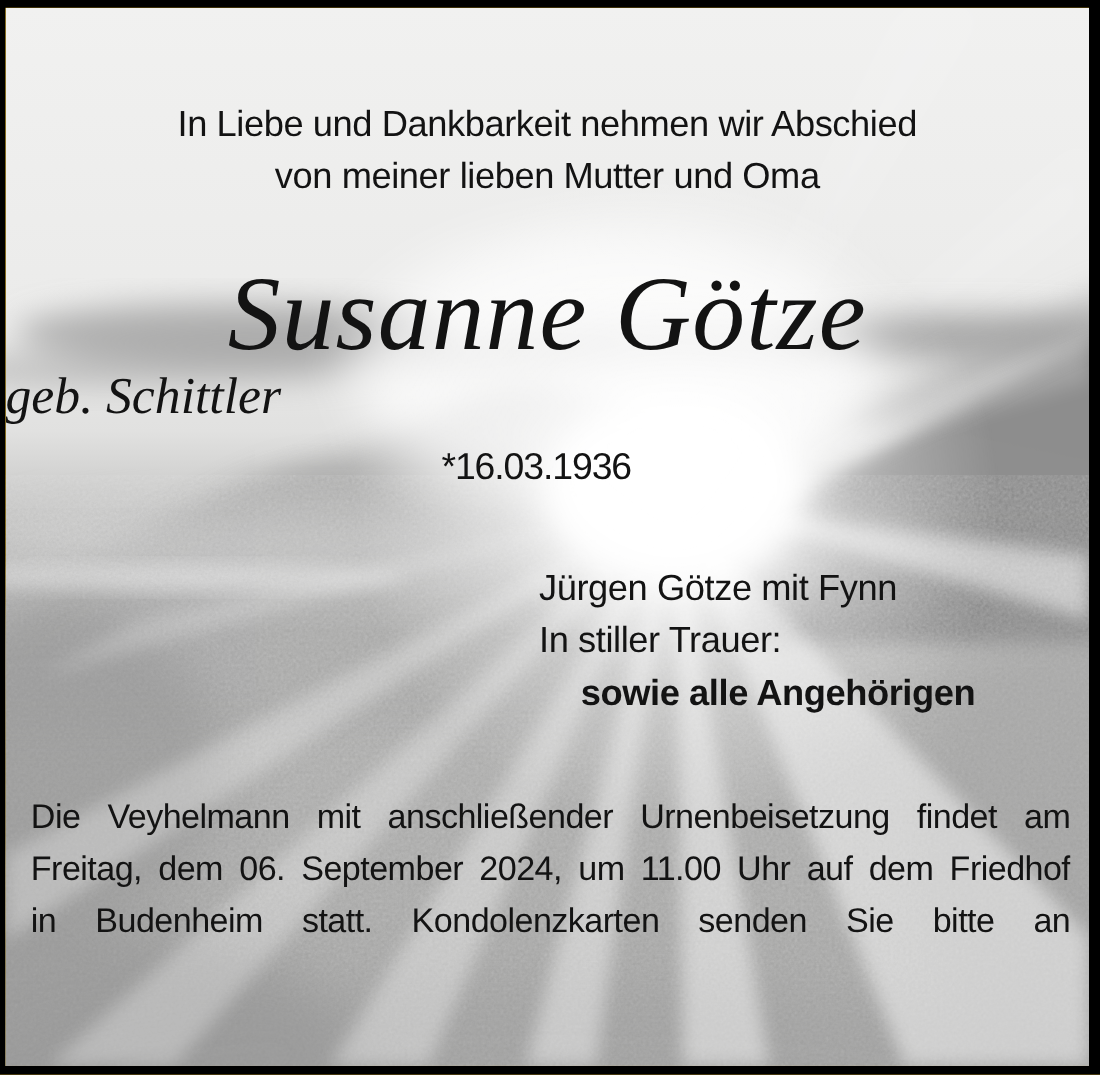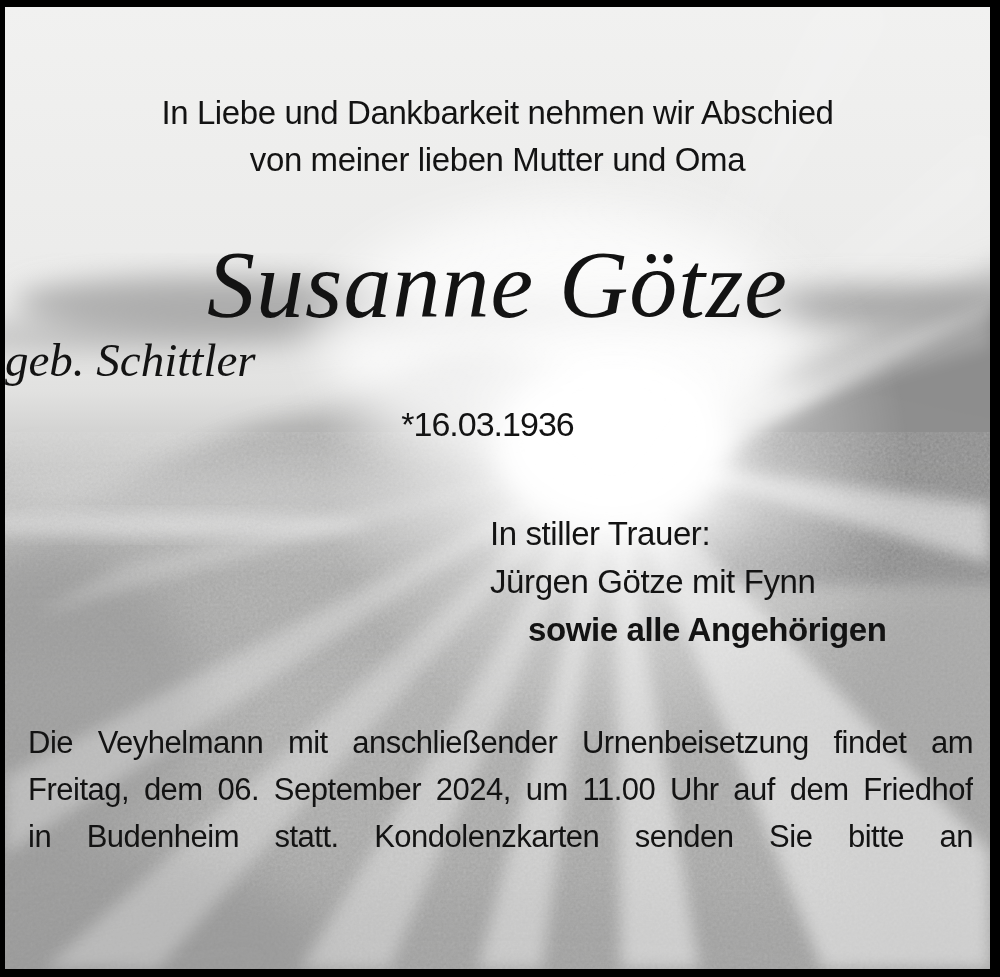--- a/index.html
+++ b/index.html
@@ -177,22 +177,22 @@
 
     <div class="name">Susanne Götze</div>
 
     <div class="maiden">geb. Schittler</div>
 
     <div class="dates">
       <span>*16.03.1936</span>
     </div>
 
     <div class="mourning">
+      <div>Jürgen Götze mit Fynn</div>
       <div>In stiller Trauer:</div>
-      <div>Jürgen Götze mit Fynn</div>
       <div class="bold">sowie alle Angehörigen</div>
     </div>
 
     <div class="funeral">
       <div class="jline">Die Veyhelmann mit anschließender Urnenbeisetzung findet am</div>
       <div class="jline">Freitag, dem 06. September 2024, um 11.00 Uhr auf dem Friedhof</div>
       <div class="jline">in Budenheim statt. Kondolenzkarten senden Sie bitte an</div>
     </div>
 
   </div>

